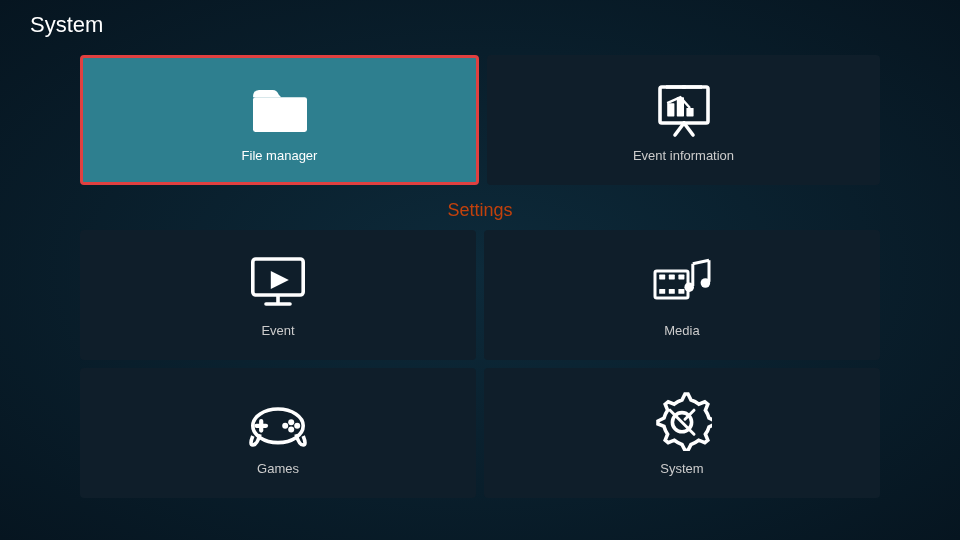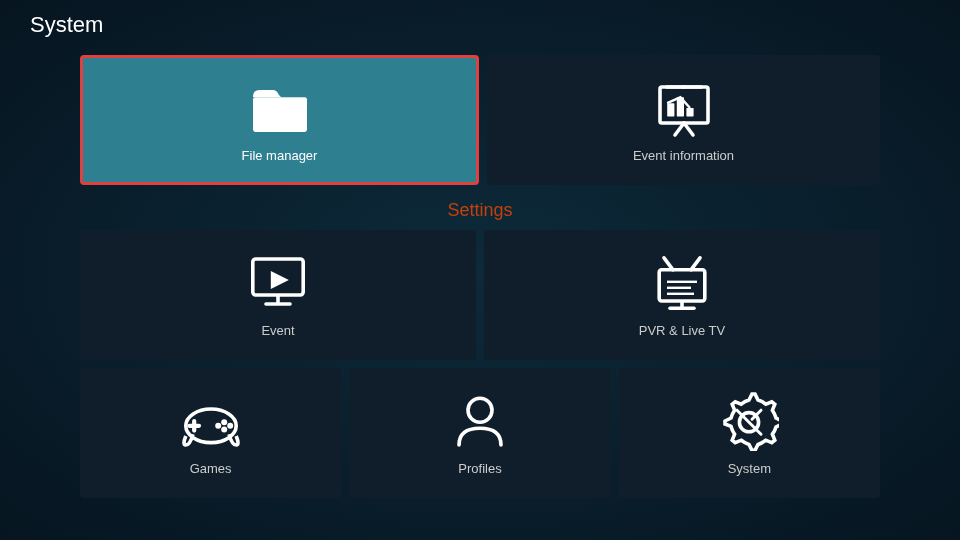--- a/index.html
+++ b/index.html
@@ -172,41 +172,42 @@
 
           <polygon points="38,30 38,60 68,45" fill="white"></polygon>
 
           <line x1="50" y1="70" x2="50" y2="85" stroke="white" stroke-width="6"></line>
           <line x1="30" y1="85" x2="70" y2="85" stroke="white" stroke-width="6" stroke-linecap="round"></line>
         </svg>
       </div>
       <span class="tile-label">Event</span>
     </div>
 
-
-    <div class="tile">
-      <div class="icon-svg">
-        <svg viewBox="0 0 100 100" xmlns="http://www.w3.org/2000/svg">
-
-          <rect x="12" y="28" width="76" height="52" rx="4" fill="none" stroke="white" stroke-width="6"></rect>
-
-          <line x1="35" y1="28" x2="20" y2="8" stroke="white" stroke-width="6" stroke-linecap="round"></line>
-
-          <line x1="65" y1="28" x2="80" y2="8" stroke="white" stroke-width="6" stroke-linecap="round"></line>
-
-          <line x1="50" y1="80" x2="50" y2="92" stroke="white" stroke-width="6"></line>
-          <line x1="30" y1="92" x2="70" y2="92" stroke="white" stroke-width="6" stroke-linecap="round"></line>
-
-          <line x1="25" y1="48" x2="75" y2="48" stroke="white" stroke-width="4"></line>
-          <line x1="25" y1="58" x2="65" y2="58" stroke="white" stroke-width="4"></line>
-          <line x1="25" y1="68" x2="70" y2="68" stroke="white" stroke-width="4"></line>
-        </svg>
-      </div>
-      <span class="tile-label">PVR &amp; Live TV</span>
-    </div>
+    <div class="tile">
+      <div class="icon-svg">
+        <svg viewBox="0 0 100 100" xmlns="http://www.w3.org/2000/svg">
+
+          <rect x="5" y="30" width="55" height="45" rx="3" fill="none" stroke="white" stroke-width="5"></rect>
+          <rect x="12" y="36" width="10" height="8" rx="1" fill="white"></rect>
+          <rect x="28" y="36" width="10" height="8" rx="1" fill="white"></rect>
+          <rect x="44" y="36" width="10" height="8" rx="1" fill="white"></rect>
+          <rect x="12" y="60" width="10" height="8" rx="1" fill="white"></rect>
+          <rect x="28" y="60" width="10" height="8" rx="1" fill="white"></rect>
+          <rect x="44" y="60" width="10" height="8" rx="1" fill="white"></rect>
+
+          <line x1="68" y1="18" x2="95" y2="12" stroke="white" stroke-width="5"></line>
+          <line x1="68" y1="18" x2="68" y2="55" stroke="white" stroke-width="5"></line>
+          <line x1="95" y1="12" x2="95" y2="48" stroke="white" stroke-width="5"></line>
+          <circle cx="62" cy="57" r="8" fill="white"></circle>
+          <circle cx="89" cy="50" r="8" fill="white"></circle>
+        </svg>
+      </div>
+      <span class="tile-label">Media</span>
+    </div>
+
 
 
   </div>
 
   <div class="grid-row">
 
     <div class="tile">
       <div class="icon-svg">
         <svg viewBox="0 0 100 100" xmlns="http://www.w3.org/2000/svg">
 
@@ -222,31 +223,20 @@
           <circle cx="62" cy="58" r="5" fill="white"></circle>
 
           <path d="M20,72 Q15,90 8,90 Q2,90 8,75" fill="none" stroke="white" stroke-width="6"></path>
           <path d="M80,72 Q85,90 92,90 Q98,90 92,75" fill="none" stroke="white" stroke-width="6"></path>
         </svg>
       </div>
       <span class="tile-label">Games</span>
     </div>
 
 
-    <div class="tile">
-      <div class="icon-svg">
-        <svg viewBox="0 0 100 100" xmlns="http://www.w3.org/2000/svg">
-
-          <circle cx="50" cy="32" r="20" fill="none" stroke="white" stroke-width="6"></circle>
-
-          <path d="M15,90 Q15,62 50,62 Q85,62 85,90" fill="none" stroke="white" stroke-width="6" stroke-linecap="round"></path>
-        </svg>
-      </div>
-      <span class="tile-label">Profiles</span>
-    </div>
 
     <div class="tile">
       <div class="icon-svg">
         <svg viewBox="0 0 100 100" xmlns="http://www.w3.org/2000/svg">
 
           <path d="
             M50,15 L55,5 L60,5 L65,15
             Q72,17 78,22 L88,18 L93,22 L89,32
             Q93,38 95,45 L105,50 L105,55 L95,60
             Q93,67 89,72 L93,82 L88,86 L78,82

